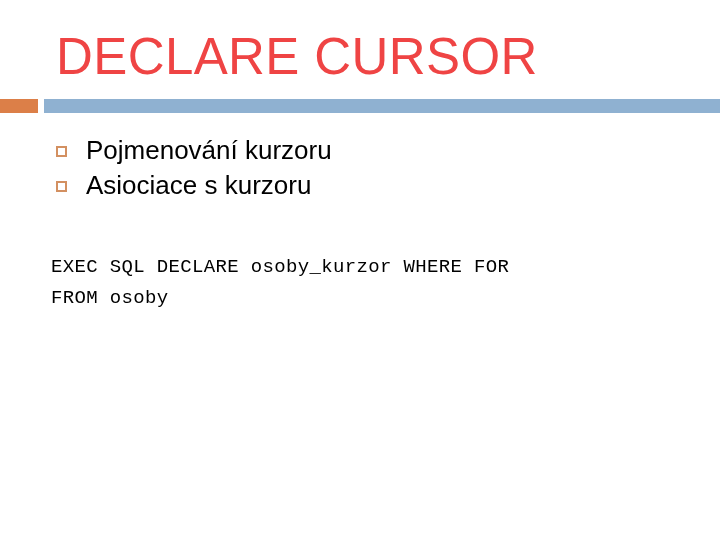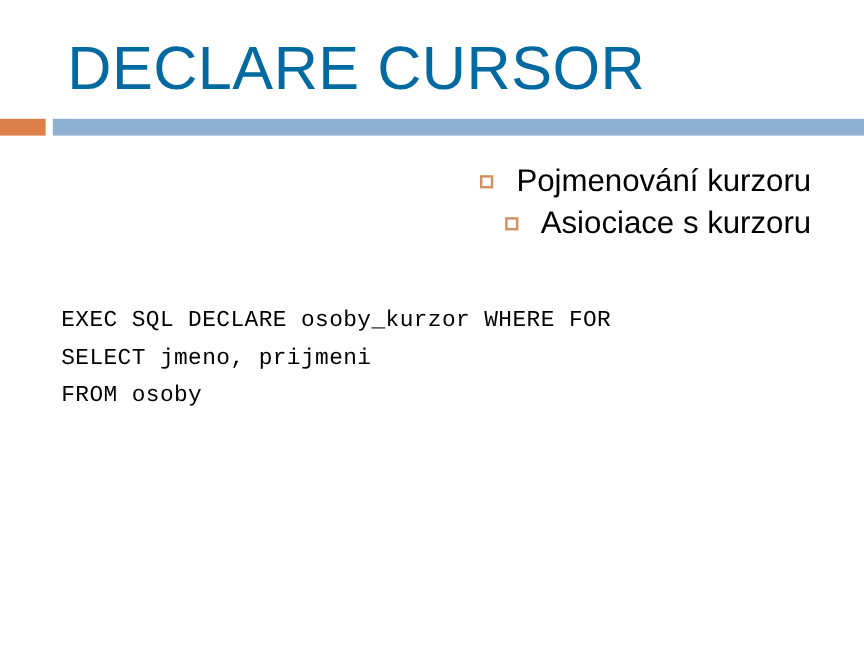--- a/index.html
+++ b/index.html
@@ -26,21 +26,21 @@
   .slide-title {
     position: absolute;
     left: 56px;
     top: 28px;
     width: 640px;
     font-family: "Liberation Sans", sans-serif;
     font-size: 51px;
     font-weight: 400;
     line-height: 58px;
     letter-spacing: 0.4px;
-    color: #0369a1;
+    color: #ef4444;
     white-space: nowrap;
   }
 
   
   .divider {
     position: absolute;
     left: 0;
     top: 99px;
     width: 720px;
     height: 14px;
@@ -66,21 +66,20 @@
   .bullets {
     position: absolute;
     left: 56px;
     top: 133px;
     width: 620px;
   }
   .bullet-row {
     display: flex;
     align-items: flex-start;
     height: 35px;
-    justify-content: flex-end;
   }
   .bullet-marker {
     width: 11px;
     height: 11px;
     box-sizing: border-box;
     border: 2px solid #d39061;
     background: #ffffff;
     margin-top: 13px;
     margin-right: 19px;
     flex: 0 0 auto;
@@ -128,17 +127,16 @@
       <span class="bullet-text">Pojmenování kurzoru</span>
     </div>
     <div class="bullet-row">
       <span class="bullet-marker"></span>
       <span class="bullet-text">Asiociace s kurzoru</span>
     </div>
   </div>
 
   <div class="code-block">
     <div class="code-line">EXEC SQL DECLARE osoby_kurzor WHERE FOR</div>
-    <div class="code-line">SELECT jmeno, prijmeni</div>
     <div class="code-line">FROM osoby</div>
   </div>
 
 </div>
 
 </body></html>

